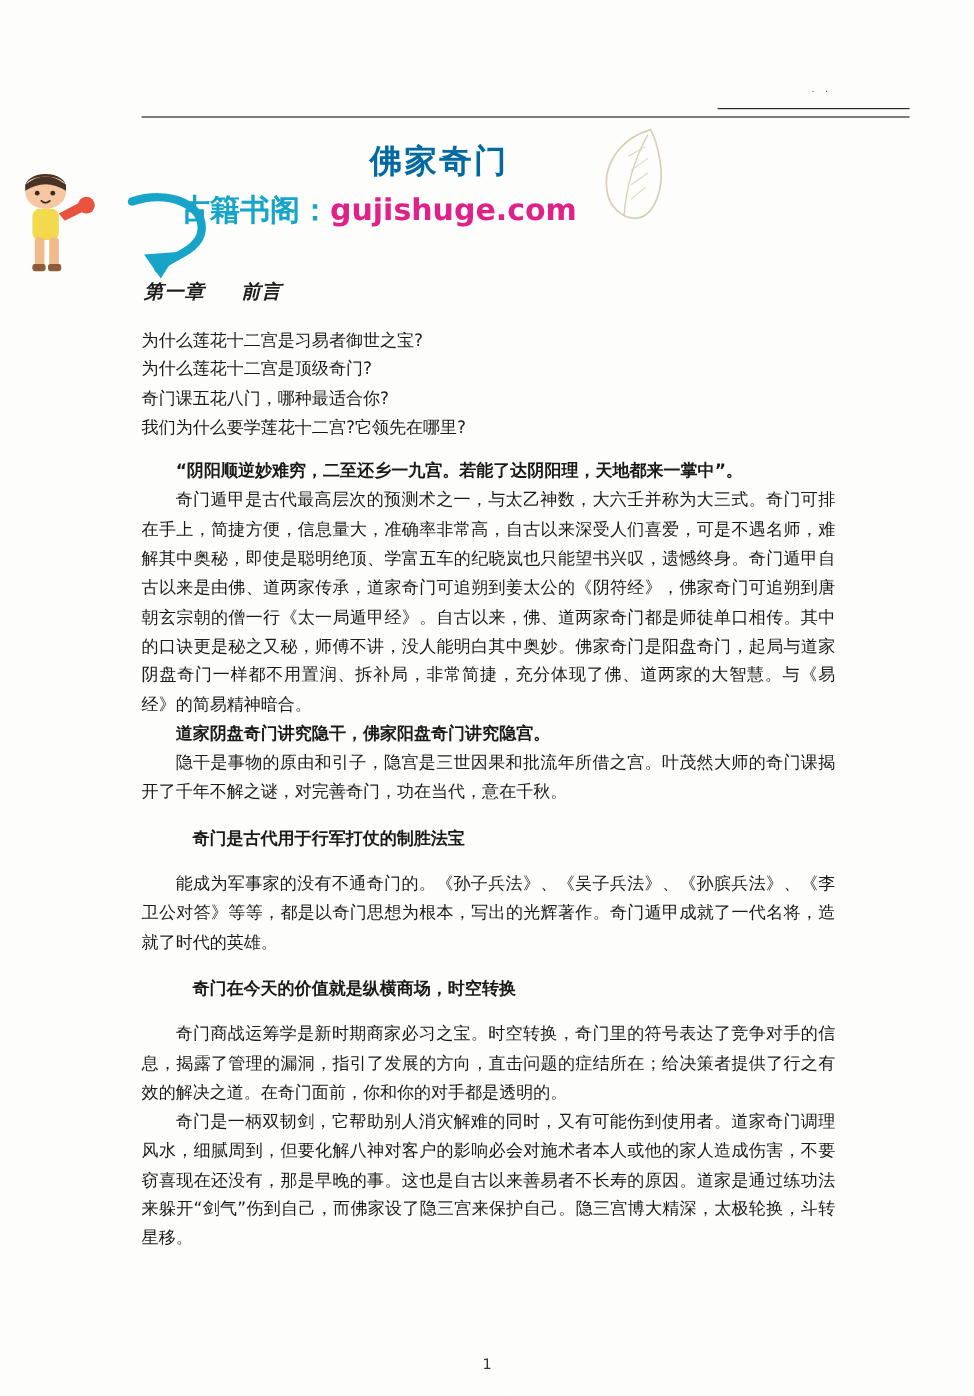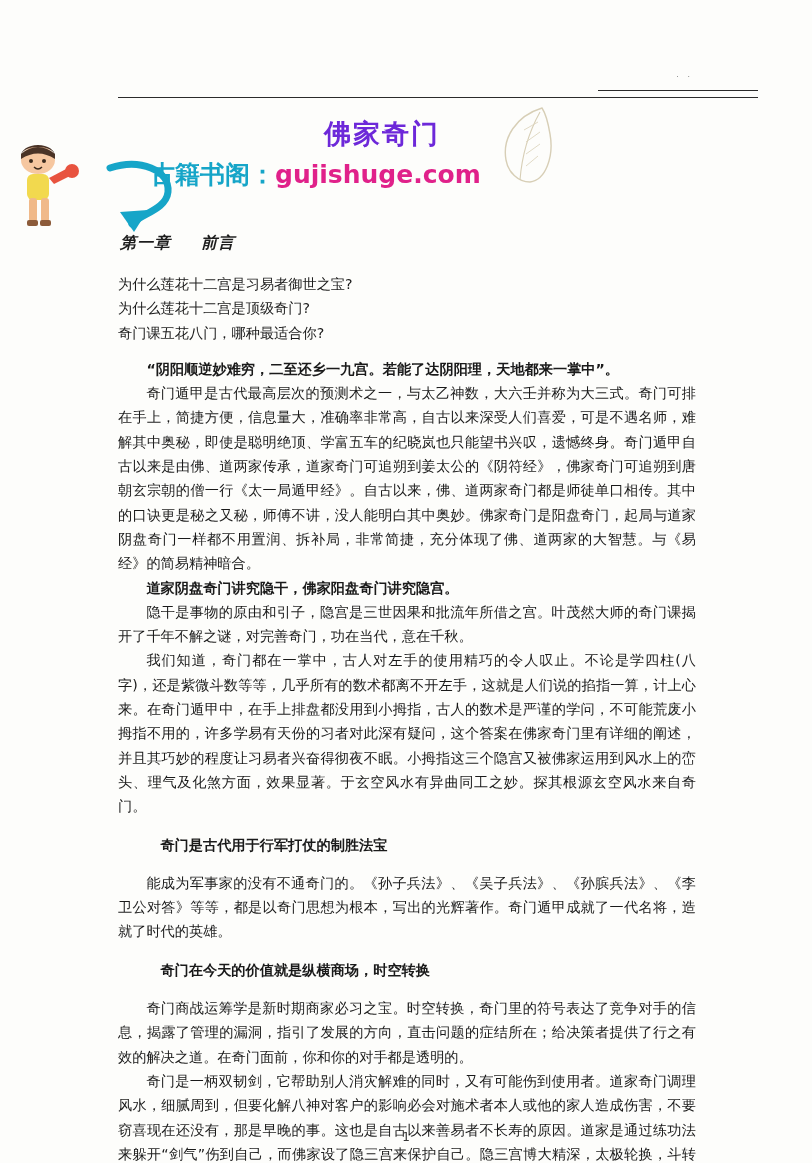--- a/index.html
+++ b/index.html
@@ -49,22 +49,21 @@
   .doc-title {
     position: absolute;
     left: 0;
     top: 116px;
     width: 732px;
     text-align: center;
     font-size: 27px;
     font-weight: 700;
     letter-spacing: 2px;
     font-family: "DejaVu Sans", sans-serif;
-    color: #6d28d9;
-    padding-left: 16px;
+    color: #0369a1;
   }
 
   
   .leaf {
     position: absolute;
     left: 496px;
     top: 104px;
     width: 60px;
     height: 82px;
     opacity: 0.55;
@@ -202,27 +201,27 @@
 
   <div class="chapter">
     <span>第一章</span><span class="sp"></span><span>前言</span>
   </div>
 
   <div class="body-col">
     <div>
       <p class="q-line">为什么莲花十二宫是习易者御世之宝?</p>
       <p class="q-line">为什么莲花十二宫是顶级奇门?</p>
       <p class="q-line">奇门课五花八门，哪种最适合你?</p>
+      <p class="q-line">我们为什么要学莲花十二宫?它领先在哪里?</p>
     </div>
     <div class="para-gap"></div>
     <p class="bold-lead">“阴阳顺逆妙难穷，二至还乡一九宫。若能了达阴阳理，天地都来一掌中”。</p>
     <p class="para">奇门遁甲是古代最高层次的预测术之一，与太乙神数，大六壬并称为大三式。奇门可排在手上，简捷方便，信息量大，准确率非常高，自古以来深受人们喜爱，可是不遇名师，难解其中奥秘，即使是聪明绝顶、学富五车的纪晓岚也只能望书兴叹，遗憾终身。奇门遁甲自古以来是由佛、道两家传承，道家奇门可追朔到姜太公的《阴符经》，佛家奇门可追朔到唐朝玄宗朝的僧一行《太一局遁甲经》。自古以来，佛、道两家奇门都是师徒单口相传。其中的口诀更是秘之又秘，师傅不讲，没人能明白其中奥妙。佛家奇门是阳盘奇门，起局与道家阴盘奇门一样都不用置润、拆补局，非常简捷，充分体现了佛、道两家的大智慧。与《易经》的简易精神暗合。</p>
     <p class="bold-lead">道家阴盘奇门讲究隐干，佛家阳盘奇门讲究隐宫。</p>
     <p class="para">隐干是事物的原由和引子，隐宫是三世因果和批流年所借之宫。叶茂然大师的奇门课揭开了千年不解之谜，对完善奇门，功在当代，意在千秋。</p>
-    <p class="para">我们知道，奇门都在一掌中，古人对左手的使用精巧的令人叹止。不论是学四柱(八字)，还是紫微斗数等等，几乎所有的数术都离不开左手，这就是人们说的掐指一算，计上心来。在奇门遁甲中，在手上排盘都没用到小拇指，古人的数术是严谨的学问，不可能荒废小拇指不用的，许多学易有天份的习者对此深有疑问，这个答案在佛家奇门里有详细的阐述，并且其巧妙的程度让习易者兴奋得彻夜不眠。小拇指这三个隐宫又被佛家运用到风水上的峦头、理气及化煞方面，效果显著。于玄空风水有异曲同工之妙。探其根源玄空风水来自奇门。</p>
     <p class="sub-head">奇门是古代用于行军打仗的制胜法宝</p>
     <p class="para">能成为军事家的没有不通奇门的。《孙子兵法》、《吴子兵法》、《孙膑兵法》、《李卫公对答》等等，都是以奇门思想为根本，写出的光辉著作。奇门遁甲成就了一代名将，造就了时代的英雄。</p>
     <p class="sub-head">奇门在今天的价值就是纵横商场，时空转换</p>
     <p class="para">奇门商战运筹学是新时期商家必习之宝。时空转换，奇门里的符号表达了竞争对手的信息，揭露了管理的漏洞，指引了发展的方向，直击问题的症结所在；给决策者提供了行之有效的解决之道。在奇门面前，你和你的对手都是透明的。</p>
     <p class="para">奇门是一柄双韧剑，它帮助别人消灾解难的同时，又有可能伤到使用者。道家奇门调理风水，细腻周到，但要化解八神对客户的影响必会对施术者本人或他的家人造成伤害，不要窃喜现在还没有，那是早晚的事。这也是自古以来善易者不长寿的原因。道家是通过练功法来躲开“剑气”伤到自己，而佛家设了隐三宫来保护自己。隐三宫博大精深，太极轮换，斗转星移。</p>
   </div>
 
   <div class="page-number">1</div>
 </div>
 

